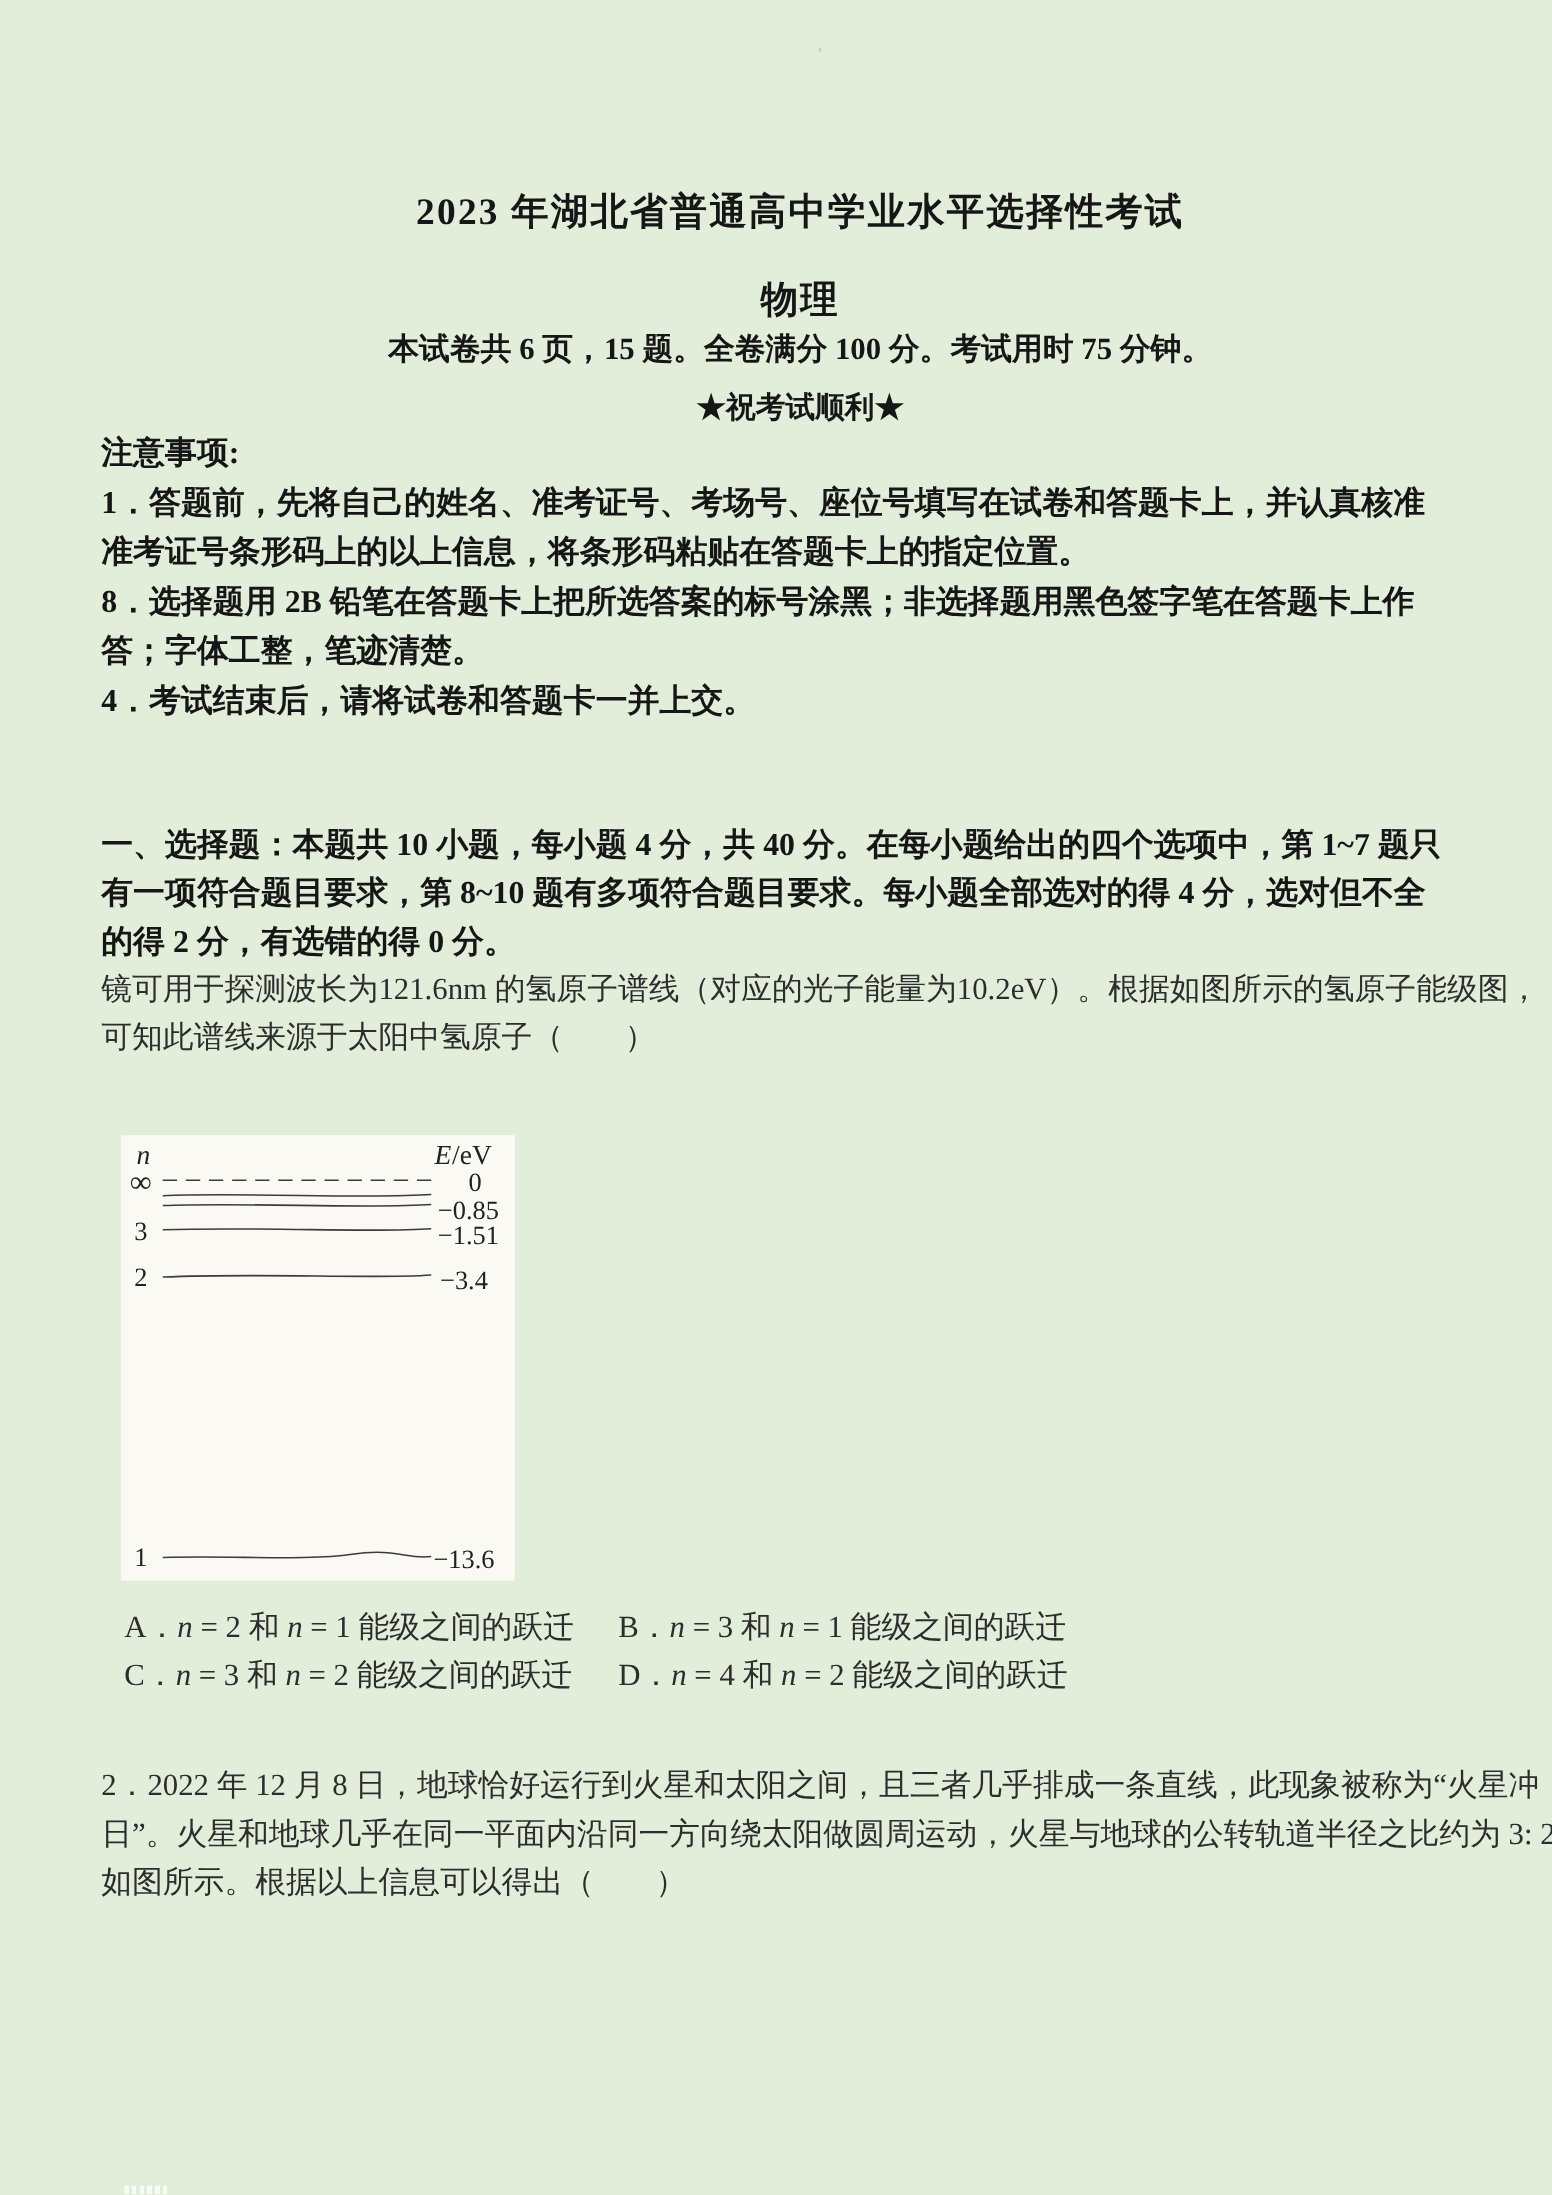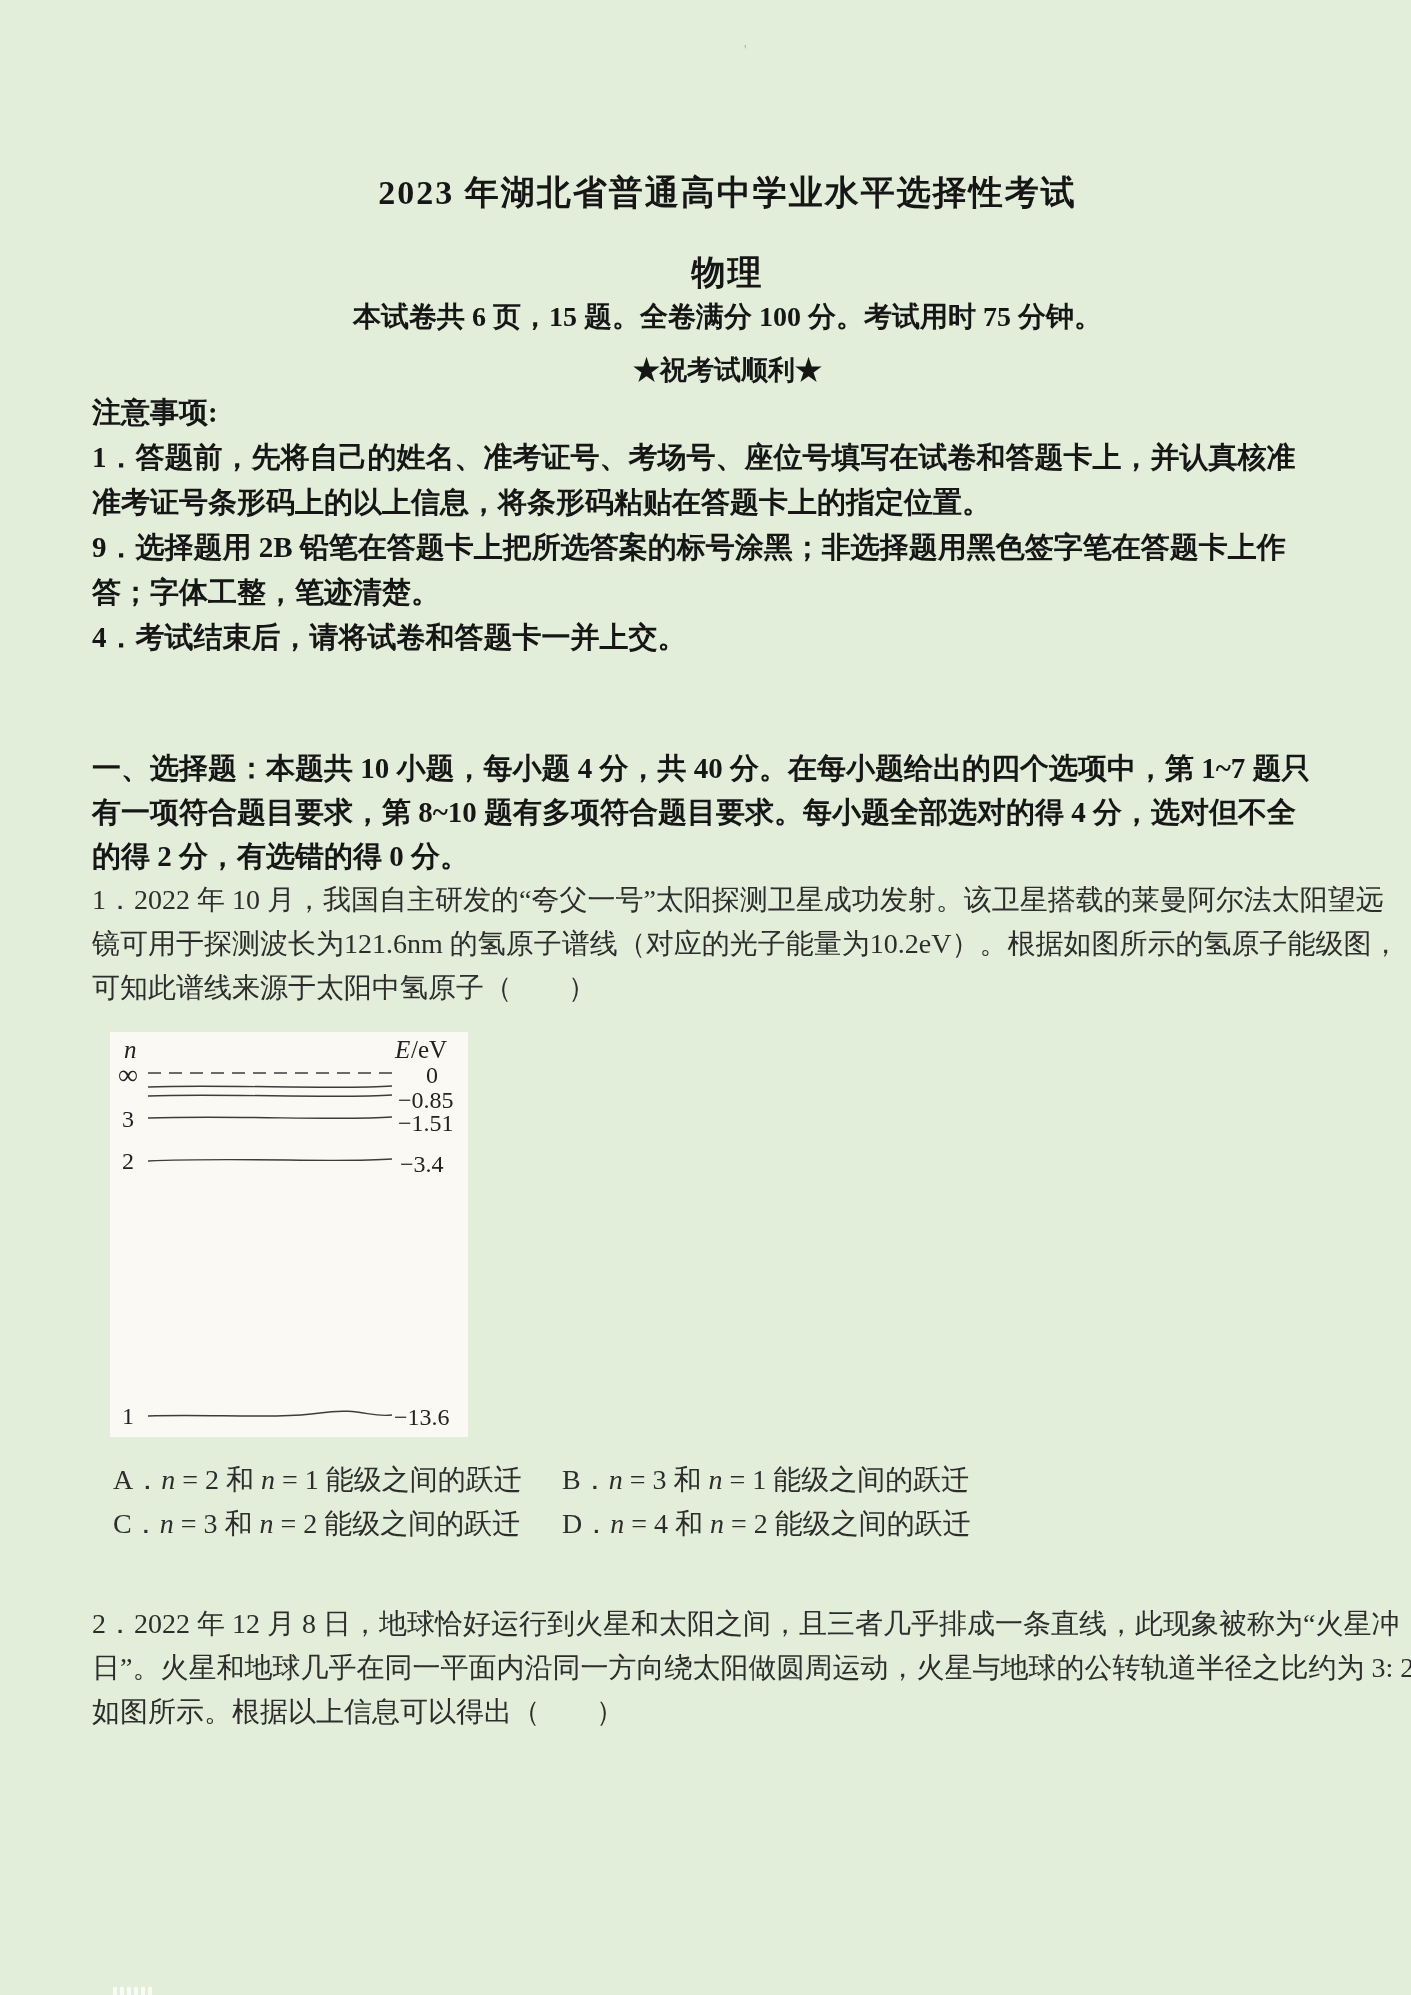--- a/index.html
+++ b/index.html
@@ -52,33 +52,32 @@
 
   <div class="center title">2023 年湖北省普通高中学业水平选择性考试</div>
   <div class="center subject">物理</div>
   <div class="center info">本试卷共 6 页，15 题。全卷满分 100 分。考试用时 75 分钟。</div>
   <div class="center wish">★祝考试顺利★</div>
 
   <div class="block notes bold-lines">
     <div>注意事项:</div>
     <div>1．答题前，先将自己的姓名、准考证号、考场号、座位号填写在试卷和答题卡上，并认真核准</div>
     <div>准考证号条形码上的以上信息，将条形码粘贴在答题卡上的指定位置。</div>
-    <div>9．选择题用 2B 铅笔在答题卡上把所选答案的标号涂黑；非选择题用黑色签字笔在答题卡上作</div>
+    <div>8．选择题用 2B 铅笔在答题卡上把所选答案的标号涂黑；非选择题用黑色签字笔在答题卡上作</div>
     <div>答；字体工整，笔迹清楚。</div>
     <div>4．考试结束后，请将试卷和答题卡一并上交。</div>
   </div>
 
   <div class="block section">
     <div>一、选择题：本题共 10 小题，每小题 4 分，共 40 分。在每小题给出的四个选项中，第 1~7 题只</div>
     <div>有一项符合题目要求，第 8~10 题有多项符合题目要求。每小题全部选对的得 4 分，选对但不全</div>
     <div>的得 2 分，有选错的得 0 分。</div>
   </div>
 
   <div class="block q1 q-lines">
-    <div>1．2022 年 10 月，我国自主研发的“夸父一号”太阳探测卫星成功发射。该卫星搭载的莱曼阿尔法太阳望远</div>
     <div>镜可用于探测波长为121.6nm 的氢原子谱线（对应的光子能量为10.2eV）。根据如图所示的氢原子能级图，</div>
     <div>可知此谱线来源于太阳中氢原子（　　）</div>
   </div>
 
   <div class="diagram">
     <svg width="358" height="405" viewBox="0 0 358 405">
       <text x="14" y="26" font-size="25" font-style="italic">n</text>
       <text x="285" y="26" font-size="25" font-style="italic">E</text>
       <text x="301" y="26" font-size="25">/eV</text>
 

